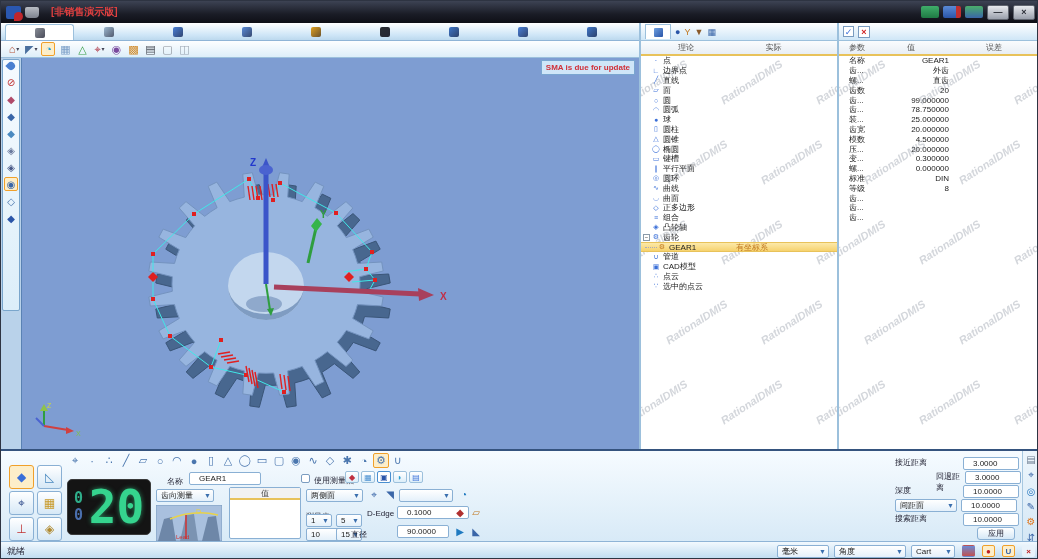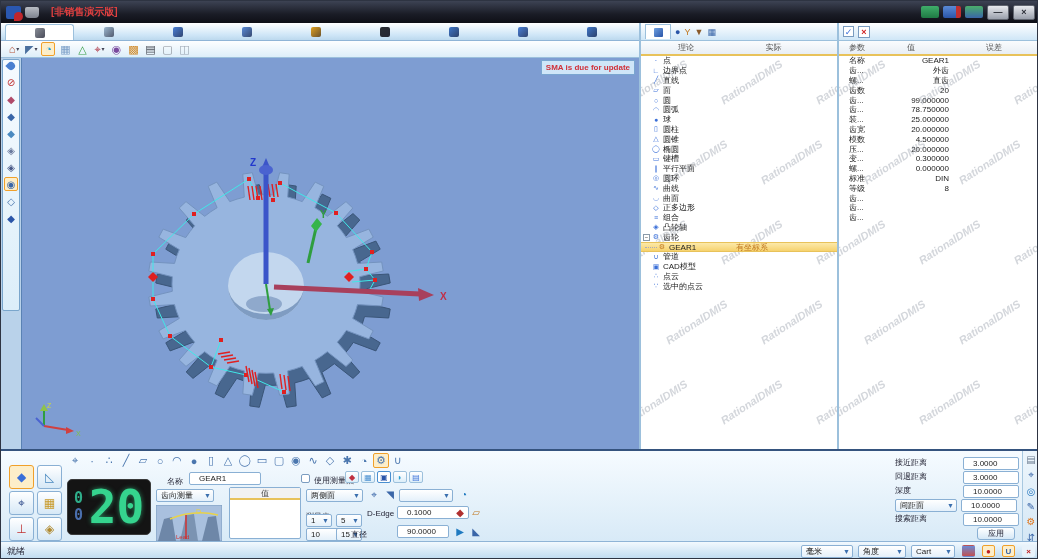--- a/index.html
+++ b/index.html
@@ -688,21 +688,21 @@
     <input class="abs inp" style="left: 396px; top: 74px; width: 52px;" value="90.0000">
     <span class="abs mini-ico" style="left:452px;top:74px;color:#1f7ac0">▶</span>
     <span class="abs mini-ico" style="left:468px;top:74px;color:#3a66a8">◣</span>
 
     <div class="params-box" id="paramsBox">
         <div class="params-row" style="left: 8px; top: 4px; width: 126px;">
           <span class="lbl" style="width: 64px;">接近距离</span>
           <input class="inp" value="3.0000" style="width: 56px; margin-left: 4px;">
         </div>
         <div class="params-row" style="left: 8px; top: 18px; width: 126px;">
-          <span class="lbl" style="width: 64px;">回退距离</span>
+          <span class="lbl" style="width: 64px; margin-left: 41px;">回退距离</span>
           <input class="inp" value="3.0000" style="width: 56px; margin-left: 4px;">
         </div>
         <div class="params-row" style="left: 8px; top: 32px; width: 126px;">
           <span class="lbl" style="width: 64px;">深度</span>
           <input class="inp" value="10.0000" style="width: 56px; margin-left: 4px;">
         </div>
         <div class="params-row" style="left: 8px; top: 46px; width: 126px;">
           <div class="drop" style="width: 62px;">
             <span>间距面</span>
             <span class="dar">▼</span>
@@ -725,21 +725,21 @@
       </div>
   </div>
 
   <div class="statusbar">
     <span style="margin-left:6px">就绪</span>
     <div style="margin-left:auto;display:flex;align-items:center;gap:5px;padding-right:4px">
       <div class="drop" style="width:52px">
           <span>毫米</span>
           <span class="dar">▼</span>
         </div>
-      <div class="drop" style="width:48px">
+      <div class="drop" style="width:72px">
           <span>角度</span>
           <span class="dar">▼</span>
         </div>
       <div class="drop" style="width:44px">
           <span>Cart</span>
           <span class="dar">▼</span>
         </div>
       <div class="sb-ico" style="background:linear-gradient(#6a8ad6,#c05050)"></div>
       <div class="sb-ico" style="background:#fdeec9;border-color:#f0a02a;color:#c02020">●</div>
       <div class="sb-ico" style="background:#fdeec9;border-color:#f0a02a;color:#3a66a8;font-weight:bold">U</div>

